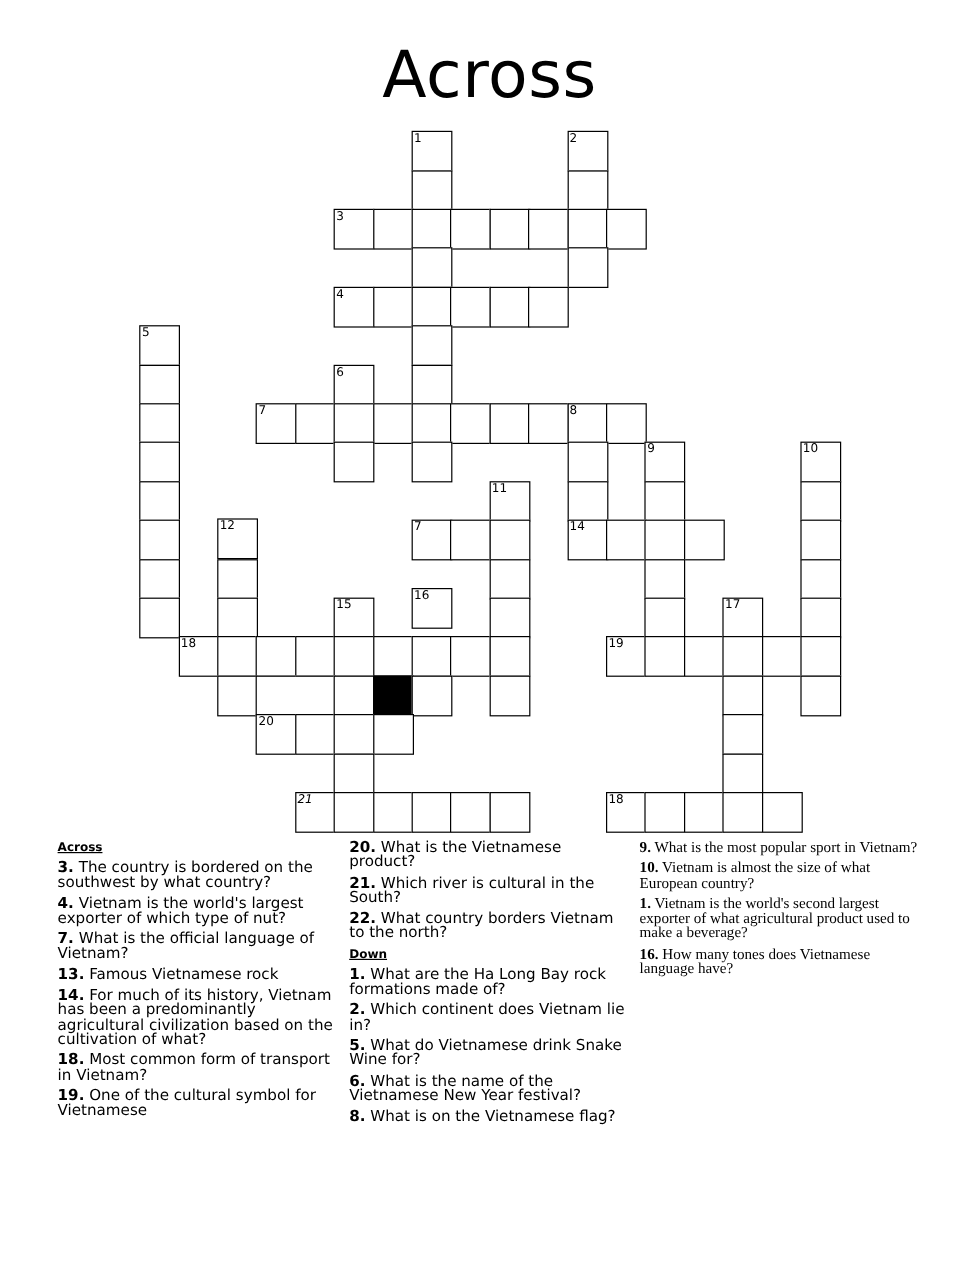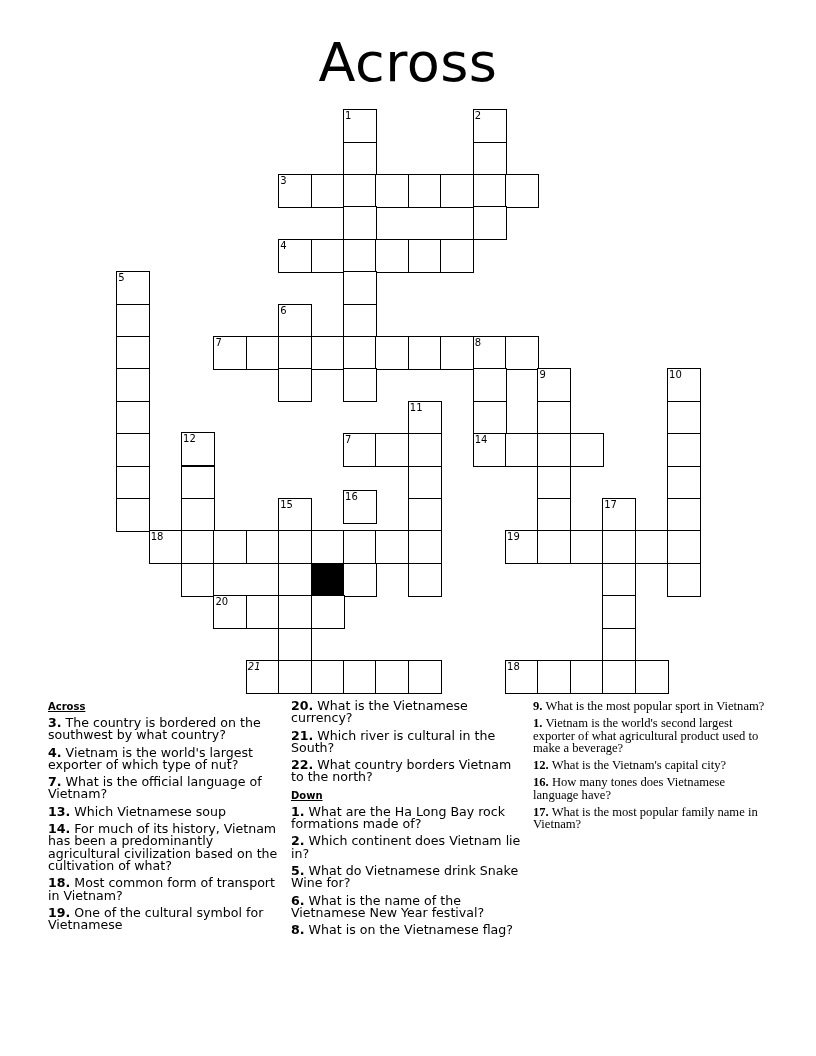--- a/index.html
+++ b/index.html
@@ -180,36 +180,35 @@
     <div class="cell" style="left: 602.25px; top: 660.05px;"></div>
     <div class="cell" style="left: 634.65px; top: 660.05px;"></div>
   </div>
 
 <div class="clues">
   <div class="col" style="left:48px;">
     <div class="heading">Across</div>
     <div class="clue"><b>3.</b> <span>The country is bordered on the southwest by what country?</span></div>
     <div class="clue"><b>4.</b> <span>Vietnam is the world's largest exporter of which type of nut?</span></div>
     <div class="clue"><b>7.</b> <span>What is the official language of Vietnam?</span></div>
-    <div class="clue"><b>13.</b> <span>Which Vietnamese soup</span></div>
+    <div class="clue"><b>13.</b> <span>Famous Vietnamese rock</span></div>
     <div class="clue"><b>14.</b> <span>For much of its history, Vietnam has been a predominantly agricultural civilization based on the cultivation of what?</span></div>
     <div class="clue"><b>18.</b> <span>Most common form of transport in Vietnam?</span></div>
     <div class="clue"><b>19.</b> <span>One of the cultural symbol for Vietnamese</span></div>
   </div>
   <div class="col" style="left:291px;">
-    <div class="clue"><b>20.</b> <span>What is the Vietnamese currency?</span></div>
+    <div class="clue"><b>20.</b> <span>What is the Vietnamese product?</span></div>
     <div class="clue"><b>21.</b> <span>Which river is cultural in the South?</span></div>
     <div class="clue"><b>22.</b> <span>What country borders Vietnam to the north?</span></div>
     <div class="heading">Down</div>
     <div class="clue"><b>1.</b> <span>What are the Ha Long Bay rock formations made of?</span></div>
     <div class="clue"><b>2.</b> <span>Which continent does Vietnam lie in?</span></div>
     <div class="clue"><b>5.</b> <span>What do Vietnamese drink Snake Wine for?</span></div>
     <div class="clue"><b>6.</b> <span>What is the name of the Vietnamese New Year festival?</span></div>
     <div class="clue"><b>8.</b> <span>What is on the Vietnamese flag?</span></div>
   </div>
   <div class="col" style="left:533px;font-family:Liberation Serif, serif;">
     <div class="clue"><b>9.</b> <span>What is the most popular sport in Vietnam?</span></div>
+    <div class="clue"><b>10.</b> <span>Vietnam is almost the size of what European country?</span></div>
     <div class="clue"><b>1.</b> <span>Vietnam is the world's second largest exporter of what agricultural product used to make a beverage?</span></div>
-    <div class="clue"><b>12.</b> <span>What is the Vietnam's capital city?</span></div>
     <div class="clue"><b>16.</b> <span>How many tones does Vietnamese language have?</span></div>
-    <div class="clue"><b>17.</b> <span>What is the most popular family name in Vietnam?</span></div>
   </div>
 </div>
 
 </body></html>

